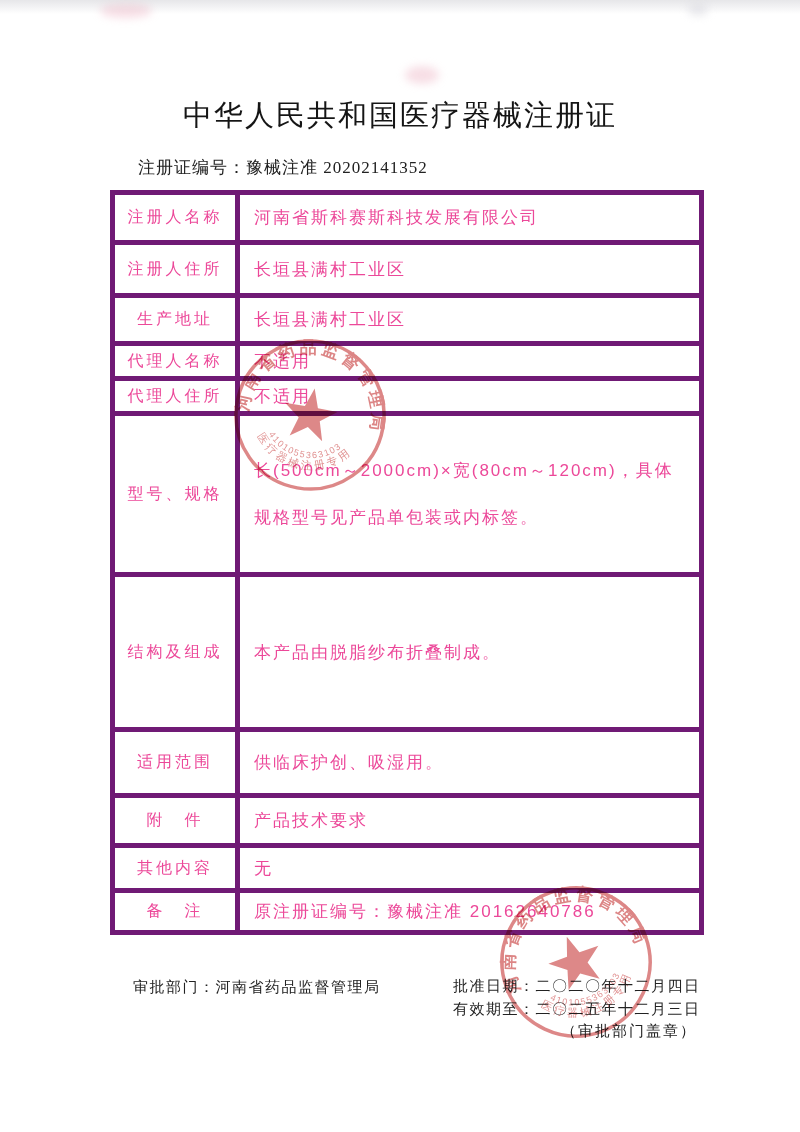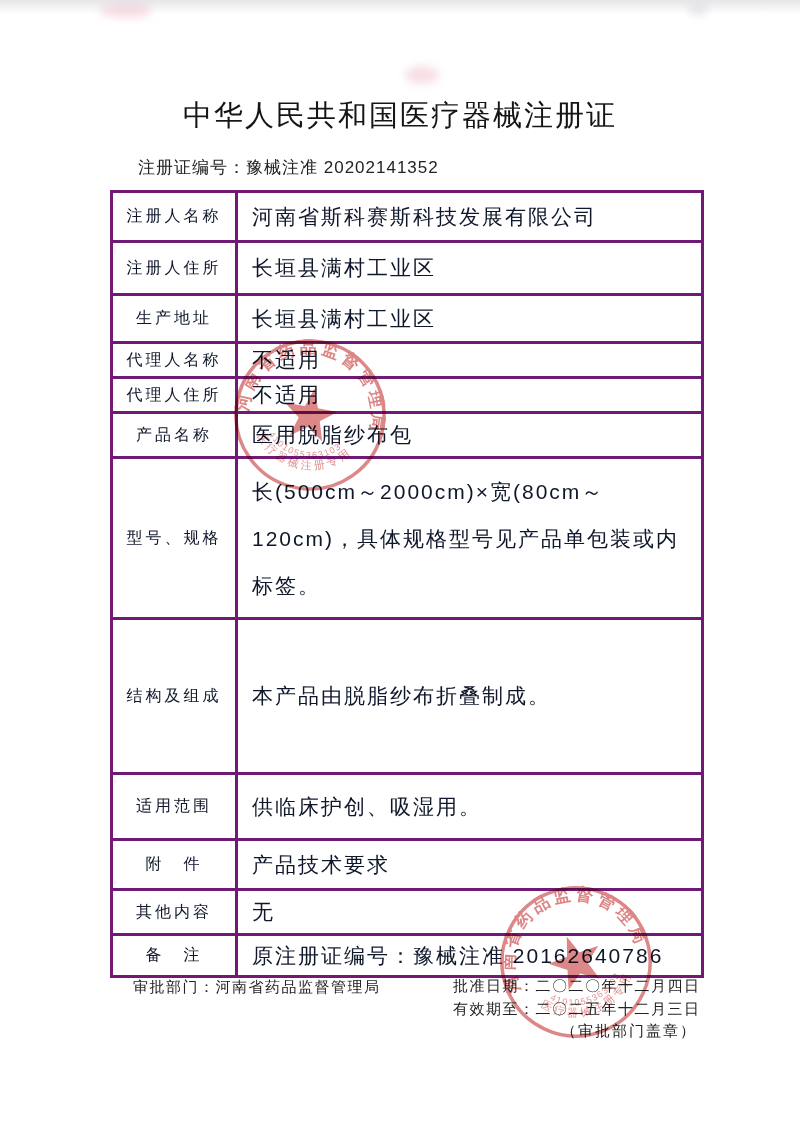--- a/index.html
+++ b/index.html
@@ -25,45 +25,45 @@
   .smudge-c { left: 688px; top: 4px; width: 20px; height: 12px; background: rgba(200,200,210,0.4); }
 
   .doc-title {
     position: absolute; left: 0; top: 96px; width: 800px;
     text-align: center;
     font-size: 29px; font-weight: normal; color: #151515;
     letter-spacing: 2px;
   }
   .cert-line {
     position: absolute; left: 138px; top: 156px;
-    font-size: 17px; color: #222; letter-spacing: 1px;
+    font-size: 17px; color: #222; letter-spacing: 1px; font-family: Liberation Serif, serif;
   }
 
   table.cert-table {
     position: absolute; left: 110px; top: 190px;
     width: 594px;
     border-collapse: collapse;
     table-layout: fixed;
   }
   table.cert-table td {
-    border: 3px solid #701a75;
-    color: #0f172a;
+    border: 5px solid #701a75;
+    color: #ec4899;
     vertical-align: middle;
   }
   table.cert-table { border: 2px solid #3d3d3d; }
   td.lbl {
     width: 125px;
     text-align: center;
     font-size: 16px;
     letter-spacing: 3px;
     color: #2a2a2a;
   }
   td.val {
     padding-left: 14px; padding-right: 10px;
-    font-size: 21px;
+    font-size: 17px;
     letter-spacing: 2px;
     color: #222;
   }
   tr.r1  td { height: 50px; }
   tr.r2  td { height: 53px; margin-top: 48px; }
   tr.r3  td { height: 48px; }
   tr.r4  td { height: 35px; }
   tr.r5  td { height: 35px; }
   tr.r6  td { height: 45px; }
   tr.r7  td { height: 161px; }
@@ -121,24 +121,20 @@
         <td class="val">长垣县满村工业区</td>
       </tr>
       <tr class="r4">
         <td class="lbl">代理人名称</td>
         <td class="val">不适用</td>
       </tr>
       <tr class="r5">
         <td class="lbl">代理人住所</td>
         <td class="val">不适用</td>
       </tr>
-      <tr class="r6">
-        <td class="lbl">产品名称</td>
-        <td class="val">医用脱脂纱布包</td>
-      </tr>
       <tr class="r7">
         <td class="lbl">型号、规格</td>
         <td class="val">长(500cm～2000cm)×宽(80cm～120cm)，具体规格型号见产品单包装或内标签。</td>
       </tr>
       <tr class="r8">
         <td class="lbl">结构及组成</td>
         <td class="val">本产品由脱脂纱布折叠制成。</td>
       </tr>
       <tr class="r9">
         <td class="lbl">适用范围</td>

